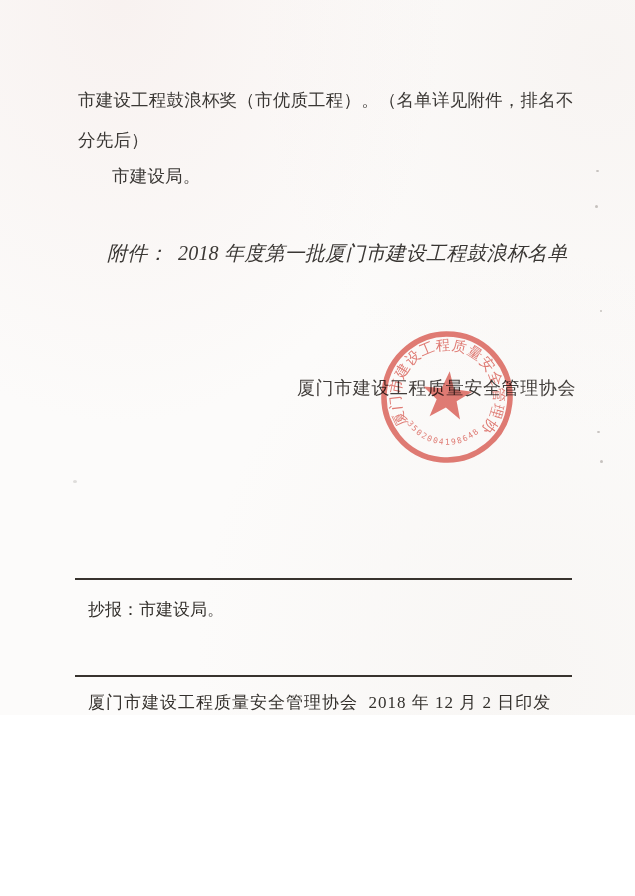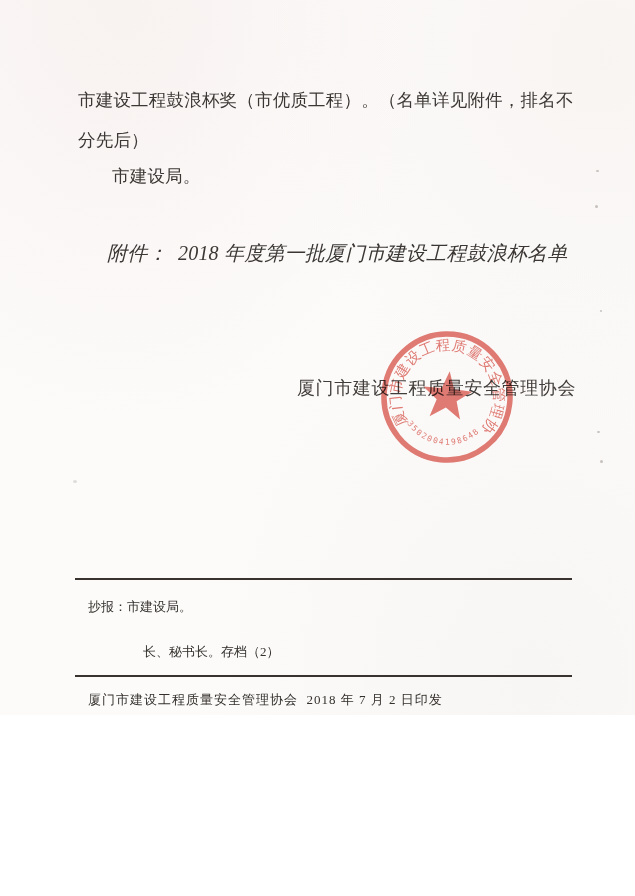--- a/index.html
+++ b/index.html
@@ -27,21 +27,21 @@
     position:absolute; left:372px; top:322px;
     mix-blend-mode:multiply; opacity:0.82;
     transform:rotate(6deg);
   }
   .seal-ring-text { font-size:14.5px; letter-spacing:0.6px; }
   .seal-code-text { font-size:8px; letter-spacing:1.6px; font-family:"DejaVu Sans Mono",monospace; }
 
   .rule { position:absolute; left:75px; width:497px; height:2px; background:#38332e; }
   .r1 { top:578px; } .r2 { top:675px; } .r3 { top:721px; }
 
-  .f-line { position:absolute; white-space:pre; font-size:13px; color:#34312d; }
+  .f-line { position:absolute; white-space:pre; font-size:17px; color:#34312d; }
   .f1 { left:88px;  top:598px; }
   .f2 { left:88px;  top:620px; }
   .f3 { left:143px; top:643px; }
   .f4 { left:88px;  top:691px; letter-spacing:1px; }
 
   .page-num { position:absolute; left:296px; top:823px; width:24px; text-align:center; font-size:12px; color:#4a4a4a; }
 
   .sp { position:absolute; border-radius:50%; background:rgba(112,106,100,0.38); }
   .sp1 { left:596px; top:170px; width:3px; height:2px; }
   .sp2 { left:595px; top:205px; width:3px; height:3px; }
@@ -72,23 +72,22 @@
     <text class="seal-ring-text" fill="#dd6058">
       <textPath href="#ringPath" startOffset="0">厦门市建设工程质量安全管理协会</textPath>
     </text>
     <text class="seal-code-text" fill="#dd6058">
       <textPath href="#codePath" startOffset="9">3502004198648</textPath>
     </text>
   </svg>
 
   <div class="rule r1"></div>
   <div class="f-line f1">抄报：市建设局。</div>
-  <div class="f-line f3">长、秘书长。存档（2）</div>
   <div class="rule r2"></div>
-  <div class="f-line f4">厦门市建设工程质量安全管理协会  2018 年 7 月 2 日印发</div>
+  <div class="f-line f4">厦门市建设工程质量安全管理协会  2018 年 12 月 2 日印发</div>
   <div class="rule r3"></div>
 
   <div class="page-num">2</div>
 
   <div class="sp sp1"></div>
   <div class="sp sp2"></div>
   <div class="sp sp3"></div>
   <div class="sp sp4"></div>
   <div class="sp sp5"></div>
   <div class="sp sp6"></div>

